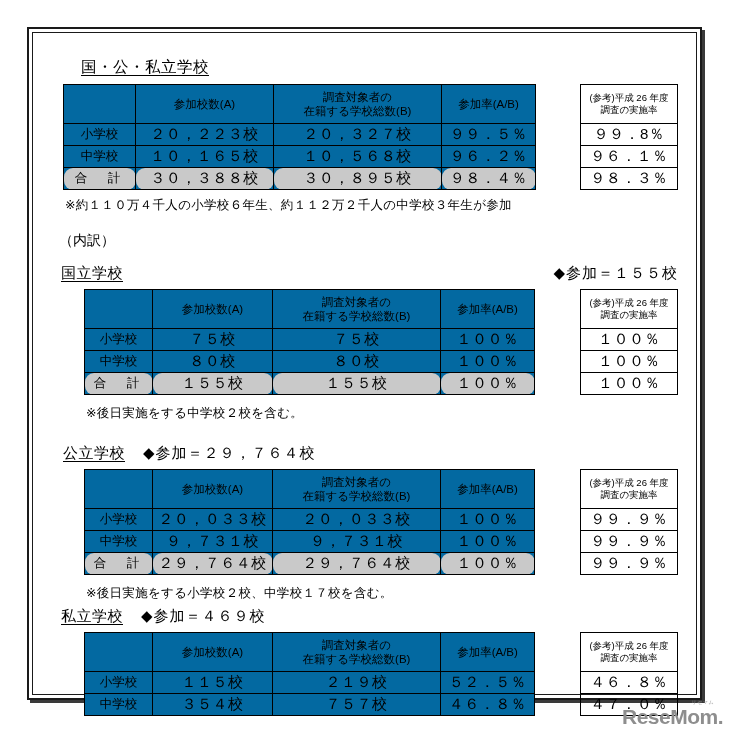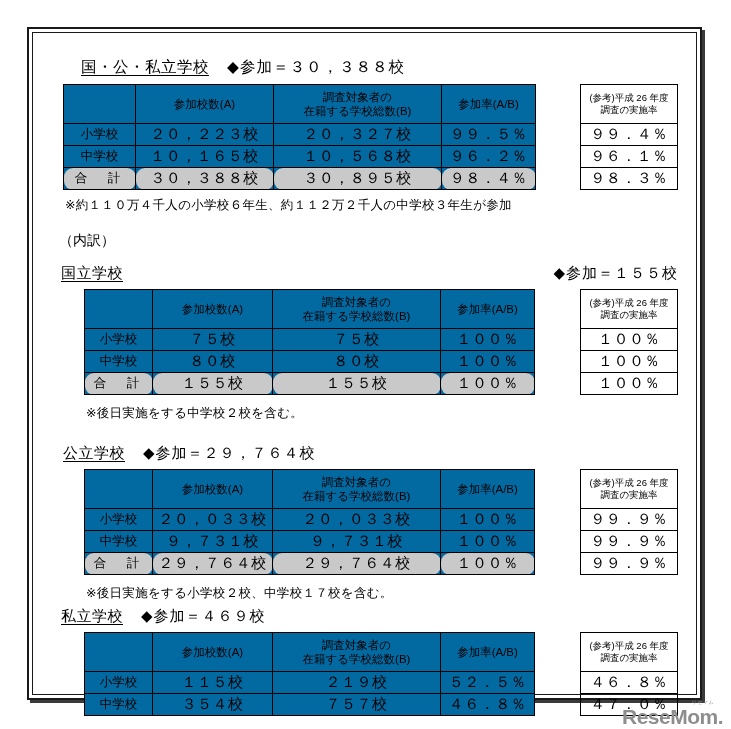--- a/index.html
+++ b/index.html
@@ -167,21 +167,20 @@
 </style>
 </head>
 <body>
 
 <div id="page-frame">
   <div id="frame-inner">
     <div id="content">
 
       <div class="sec-head top" style="margin-left:30px;">
         <span class="sec-title">国・公・私立学校</span>
-        <span class="sec-count">◆参加＝３０，３８８校</span>
       </div>
 
       <div class="table-row" style="margin-top:6px;">
         <table class="grid" style="margin-left:12px; width:472px;">
           <colgroup>
               <col style="width:72px">
               <col style="width:138px">
               <col style="width:168px">
               <col style="width:94px">
             </colgroup>
@@ -220,21 +219,21 @@
 
         <table class="ref" style="margin-left:44px; width:114px;">
           <tbody>
             <tr>
               <td class="ref-hdr">
                 <span class="l1">(参考)平成 26 年度</span>
                 <span class="l2">調査の実施率</span>
               </td>
             </tr>
             <tr>
-                <td class="ref-val">９９．４％</td>
+                <td class="ref-val">９９．8％</td>
               </tr>
             <tr>
                 <td class="ref-val">９６．１％</td>
               </tr>
             <tr>
                 <td class="ref-val">９８．３％</td>
               </tr>
           </tbody>
         </table>
       </div>

